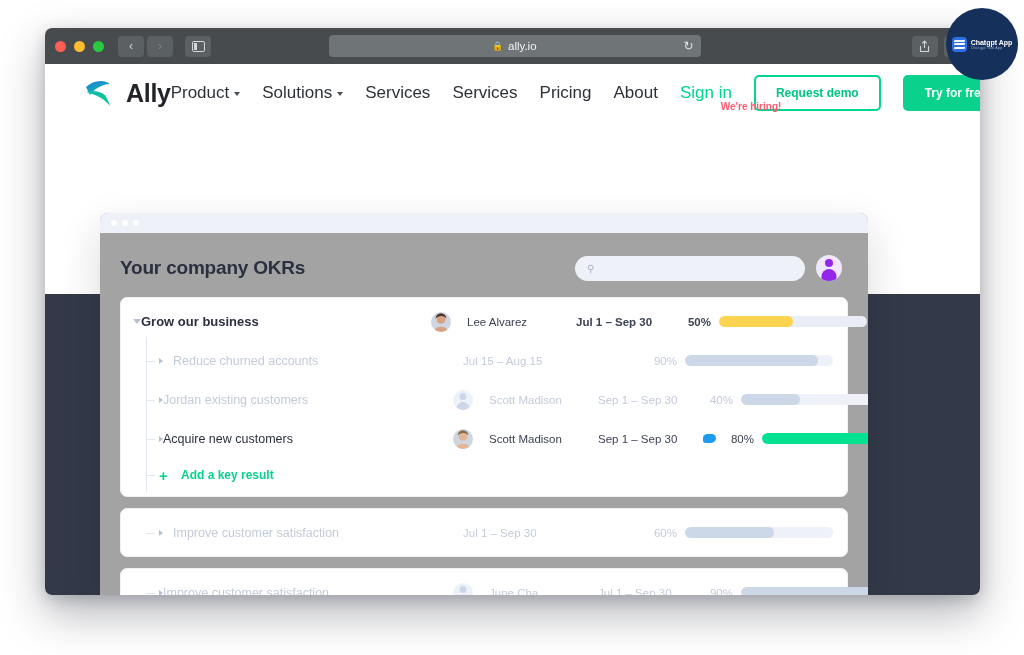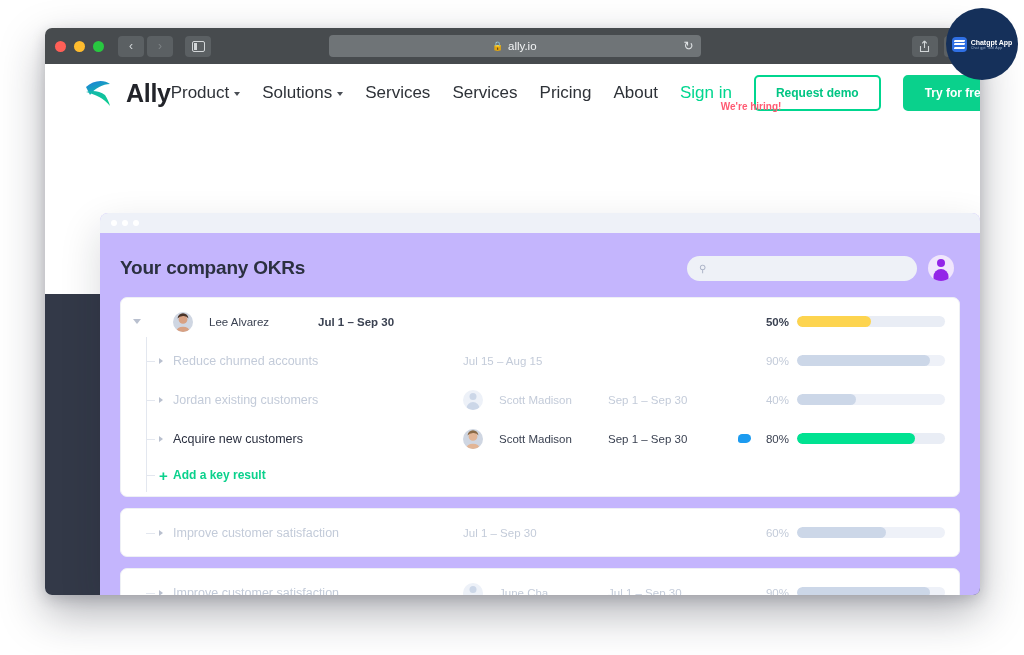--- a/index.html
+++ b/index.html
@@ -152,23 +152,23 @@
     top: 172px;
     bottom: 0;
     background: #333948;
   }
 
   
   .app-card {
     position: absolute;
     left: 55px;
     top: 91px;
-    width: 880px;
+    width: 768px;
     bottom: 0;
-    background: #c4b5fd;
+    background: #a3a3a3;
     border-radius: 8px 8px 0 0;
     box-shadow: 0 16px 40px rgba(20,25,40,.16);
     overflow: hidden;
   }
   .app-titlebar {
     height: 20px;
     background: #eef1f8;
     display: flex;
     align-items: center;
     padding-left: 11px;
@@ -318,21 +318,21 @@
   .row.faded .pct { color: #c3cbd9; }
   .row.faded .bar { background: #eef1f8; }
 
   .addrow { display: flex; align-items: center; height: 34px; padding-left: 12px; position: relative; }
   .addrow .tree { padding-left: 26px; }
   .addrow .tree::before {
     content: ""; position: absolute; left: 13px; top: 50%;
     width: 9px; height: 1px; background: #e3e7ef;
   }
   .plus { color: #0ad18c; font-size: 15px; font-weight: bold; line-height: 1; }
-  .addlabel { font-size: 12px; color: #0ad18c; font-weight: bold; }
+  .addlabel { font-size: 12px; color: #0ad18c; font-weight: bold; margin-left: 8px; }
 
   
   .gpt-badge {
     position: absolute;
     right: 6px; top: 8px;
     width: 72px; height: 72px;
     border-radius: 50%;
     background: #15305a;
     display: flex; align-items: center; justify-content: center;
     gap: 4px;
@@ -460,20 +460,21 @@
             <div class="avatar-head"></div>
           </div>
         </div>
 
         <div class="okr-area">
             <div class="okr-group" style="position: relative;">
               <div class="row parent">
                 <div class="tree">
                   <span class="tri down"></span>
                 </div>
+                <div class="row-title">Grow our business</div>
                 <div class="owner">
                   <div class="ava"><svg width="20" height="20" viewBox="0 0 20 20">
                       <rect width="20" height="20" fill="#cfd6e2"></rect>
                       <circle cx="10" cy="7.4" r="4.4" fill="#d8a183"></circle>
                       <path d="M4.6 6.6 a5.4 5.4 0 0 1 10.8 0 q-1.6 -3 -5.4 -2.6 q-3.6 .2 -5.4 2.6 z" fill="#4a3428"></path>
                       <path d="M2.6 20 q1.6 -5.2 7.4 -5.2 q5.8 0 7.4 5.2 z" fill="#d8a183"></path>
                     </svg></div>
                   <span class="owner-name">Lee Alvarez</span>
                 </div>
                 <div class="daterange">Jul 1 – Sep 30</div>

